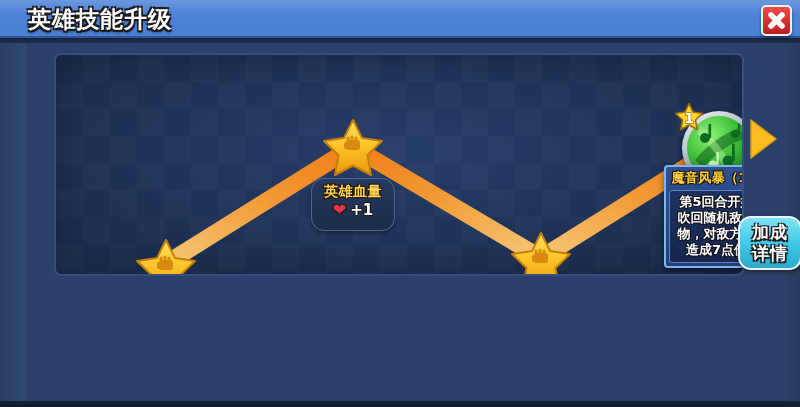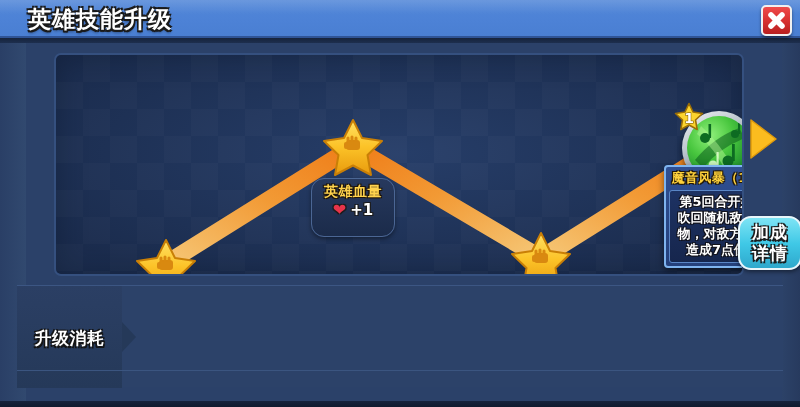--- a/index.html
+++ b/index.html
@@ -143,21 +143,21 @@
     cursor: pointer;
   }
   .star-wrap svg { display: block; }
 
   .node-label {
     position: absolute;
     transform: translateX(-50%);
     background: linear-gradient(180deg, #27395e 0%, #1b2b4a 100%);
     border: 1.5px solid #4b6694;
     border-radius: 13px;
-    padding: 3px 12px 16px 12px;
+    padding: 3px 12px 10px 12px;
     text-align: center;
     box-shadow: 0 2px 4px rgba(0,0,0,.4);
     white-space: nowrap;
   }
   .node-label .lbl-title {
     display: block;
     font-size: 14px;
     font-weight: bold;
     color: #ffd34d;
     letter-spacing: .5px;
@@ -487,21 +487,15 @@
         <path d="M3 2 L28 21 L3 40 Z" fill="#fbbc1f" stroke="#e09a0b" stroke-width="1.5" stroke-linejoin="round"></path>
       </svg>
     </span>
   </div>
 
   <div class="bonus-btn">
     <span>加成</span>
     <span>详情</span>
   </div>
 
-  <div class="cost-panel">
-    <div class="cost-tab"></div>
-    <div class="cost-tab-chevron"></div>
-    <div class="cost-tab-label">升级消耗</div>
-    <div class="cost-divider"></div>
-  </div>
 
   <div class="bottom-strip"></div>
 </div>
 
 </body></html>

